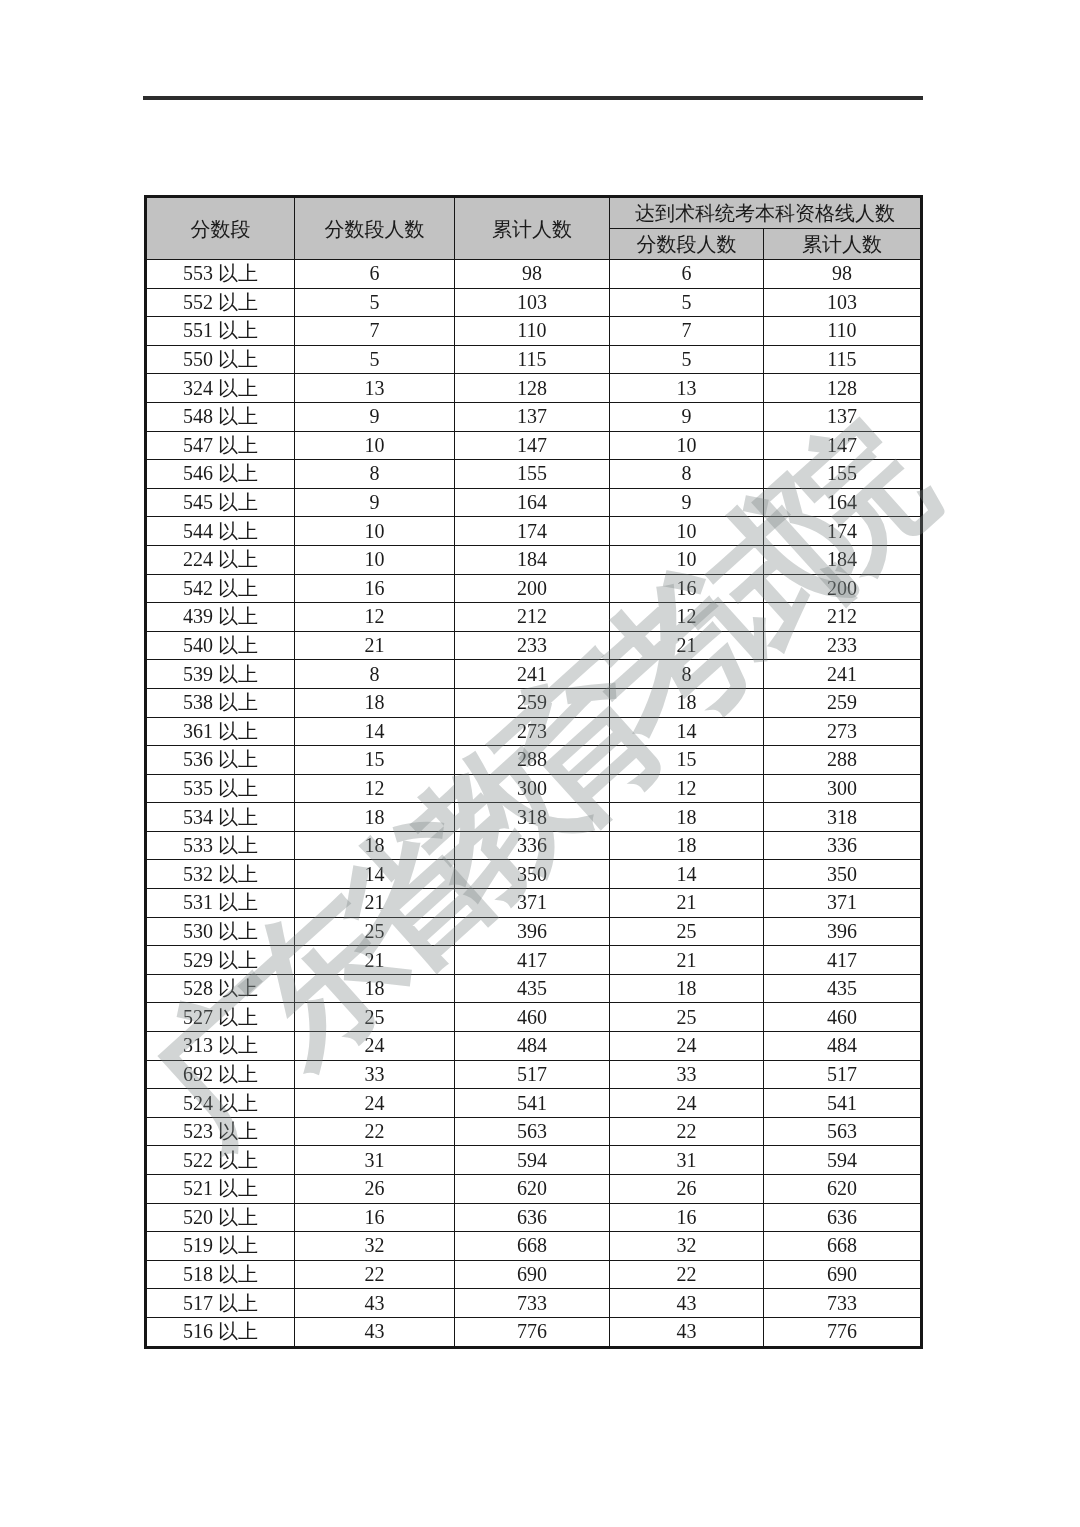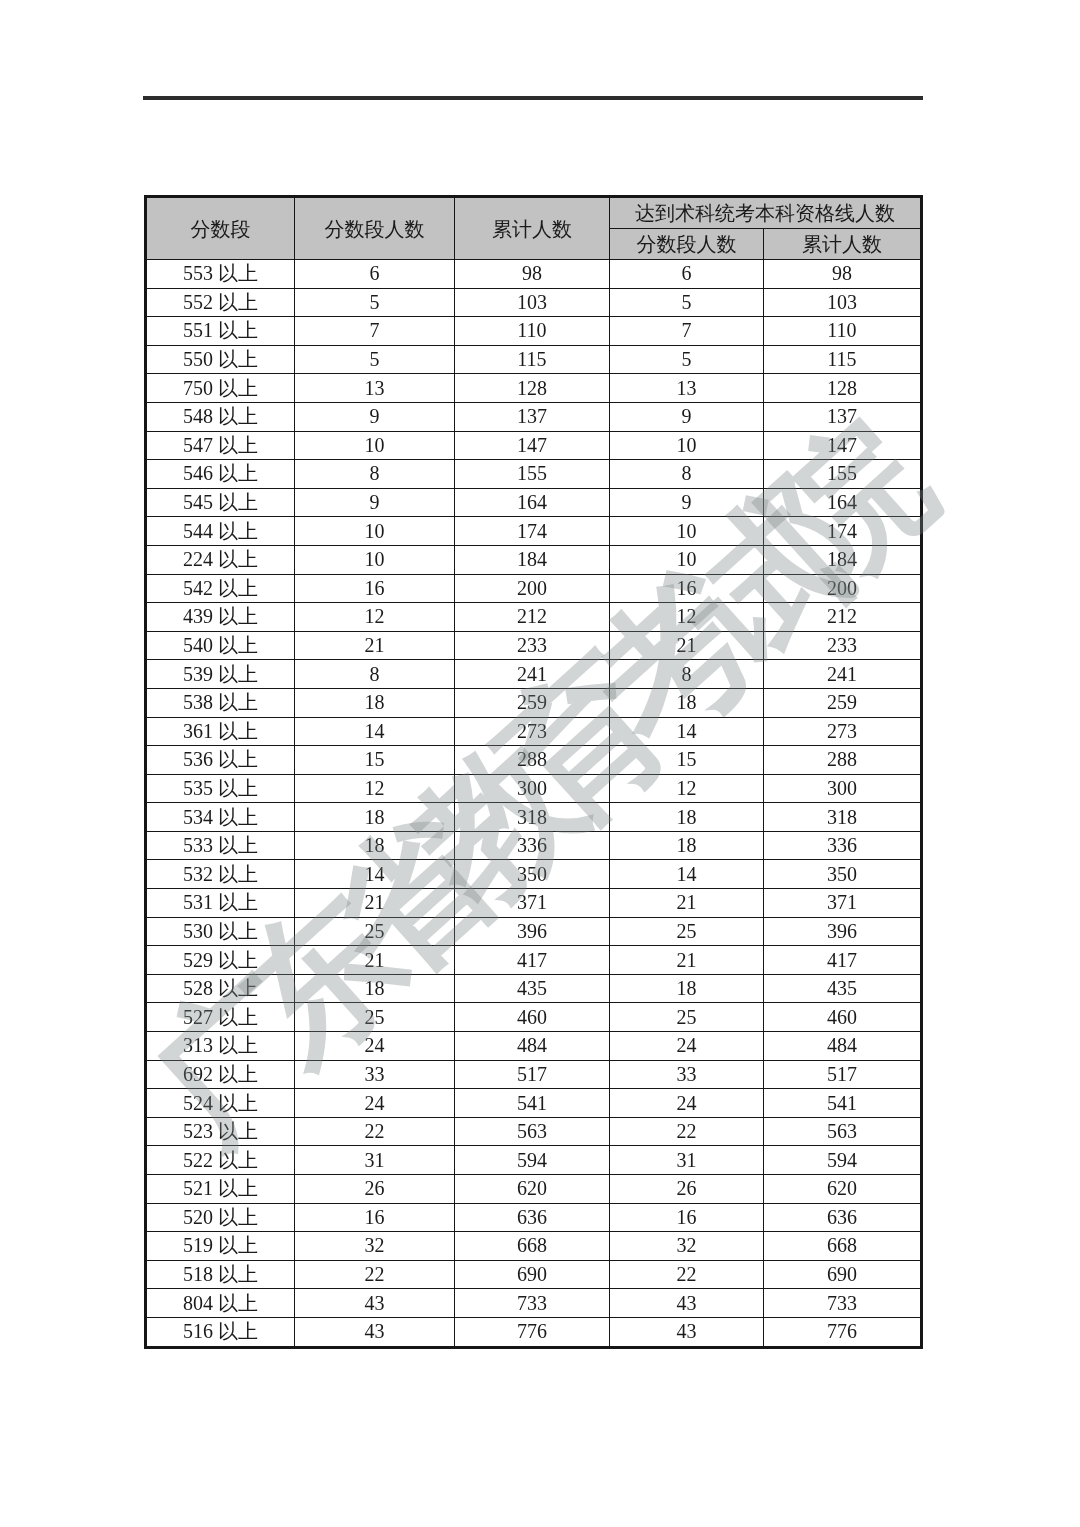--- a/index.html
+++ b/index.html
@@ -120,21 +120,21 @@
         <td>110</td>
       </tr>
       <tr>
         <td>550 以上</td>
         <td>5</td>
         <td>115</td>
         <td>5</td>
         <td>115</td>
       </tr>
       <tr>
-        <td>750 以上</td>
+        <td>324 以上</td>
         <td>13</td>
         <td>128</td>
         <td>13</td>
         <td>128</td>
       </tr>
       <tr>
         <td>548 以上</td>
         <td>9</td>
         <td>137</td>
         <td>9</td>
@@ -344,21 +344,21 @@
         <td>668</td>
       </tr>
       <tr>
         <td>518 以上</td>
         <td>22</td>
         <td>690</td>
         <td>22</td>
         <td>690</td>
       </tr>
       <tr>
-        <td>804 以上</td>
+        <td>517 以上</td>
         <td>43</td>
         <td>733</td>
         <td>43</td>
         <td>733</td>
       </tr>
       <tr>
         <td>516 以上</td>
         <td>43</td>
         <td>776</td>
         <td>43</td>

